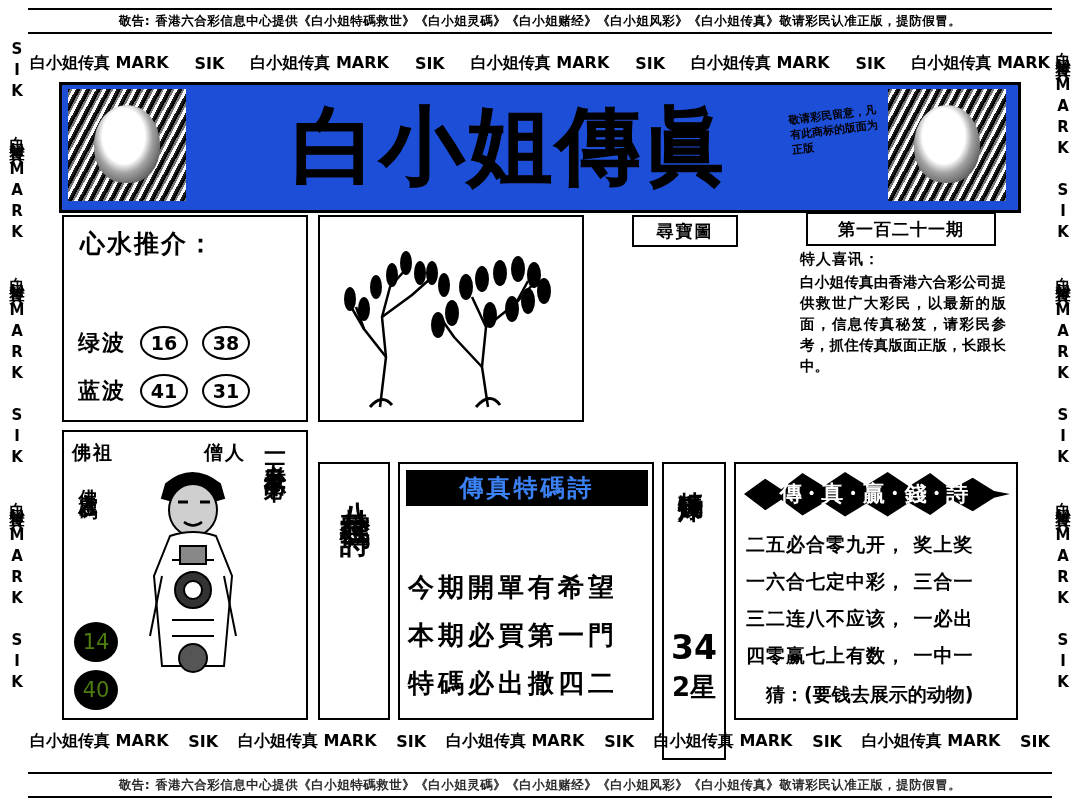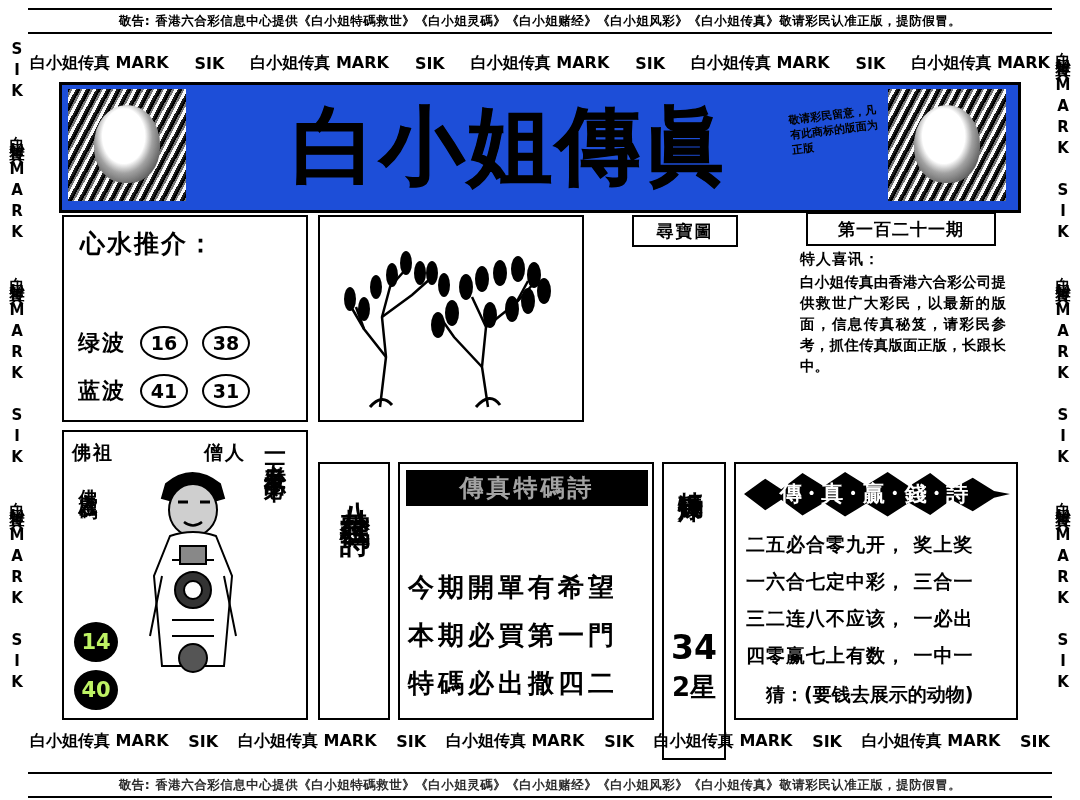--- a/index.html
+++ b/index.html
@@ -83,35 +83,35 @@
 
   
   .monk{left:62px;top:430px;width:246px;height:290px;}
   .monk-lbl{position:absolute;font-size:19px;font-weight:bold;letter-spacing:2px;}
   .monk-l1{left:8px;top:8px;}
   .monk-l2{left:140px;top:8px;}
   .monk-col{position:absolute;left:12px;top:42px;writing-mode:vertical-rl;text-orientation:upright;
     font-size:19px;font-weight:bold;letter-spacing:4px;height:170px;}
   .monk-fig{position:absolute;left:62px;top:18px;width:134px;height:250px;}
   .num-ball{position:absolute;left:10px;width:40px;height:36px;border:2px solid #000;border-radius:50%;
-    background:#000;color:#bef264;display:flex;align-items:center;justify-content:center;font-size:21px;font-weight:bold;text-align:right;}
+    background:#000;color:#4d7c0f;display:flex;align-items:center;justify-content:center;font-size:21px;font-weight:normal;text-align:right;}
   .nb1{top:190px;}
   .nb2{top:238px;}
   .monk-right{position:absolute;left:196px;top:10px;writing-mode:vertical-rl;text-orientation:upright;
     font-size:22px;font-weight:bold;height:260px;letter-spacing:3px;}
 
   
   .bagua{left:318px;top:462px;width:72px;height:258px;}
   .bagua-txt{position:absolute;left:14px;top:14px;writing-mode:vertical-rl;text-orientation:upright;
     font-size:30px;font-weight:bold;letter-spacing:6px;height:226px;
     font-family:"DejaVu Serif","Liberation Serif",serif;}
 
   
   .faxpoem{left:398px;top:462px;width:256px;height:258px;}
-  .fax-hd{position:absolute;left:6px;top:6px;width:242px;height:36px;background:#000;color:#a3a3a3;
+  .fax-hd{position:absolute;left:6px;top:6px;width:242px;height:36px;background:#000;color:#3b82f6;
     display:flex;align-items:center;justify-content:center;font-size:24px;font-weight:bold;letter-spacing:3px;
     font-family:"DejaVu Serif","Liberation Serif",serif;}
   .fax-line{position:absolute;left:8px;width:240px;font-size:26px;font-weight:bold;letter-spacing:4px;
     font-family:"DejaVu Serif","Liberation Serif",serif;}
 
   
   .bomb{left:662px;top:462px;width:64px;height:298px;}
   .bomb-txt{position:absolute;left:10px;top:8px;writing-mode:vertical-rl;text-orientation:upright;
     font-size:25px;font-weight:bold;height:140px;letter-spacing:2px;}
   .bomb-num{position:absolute;left:4px;top:164px;width:52px;text-align:center;font-size:33px;font-weight:bold;}

